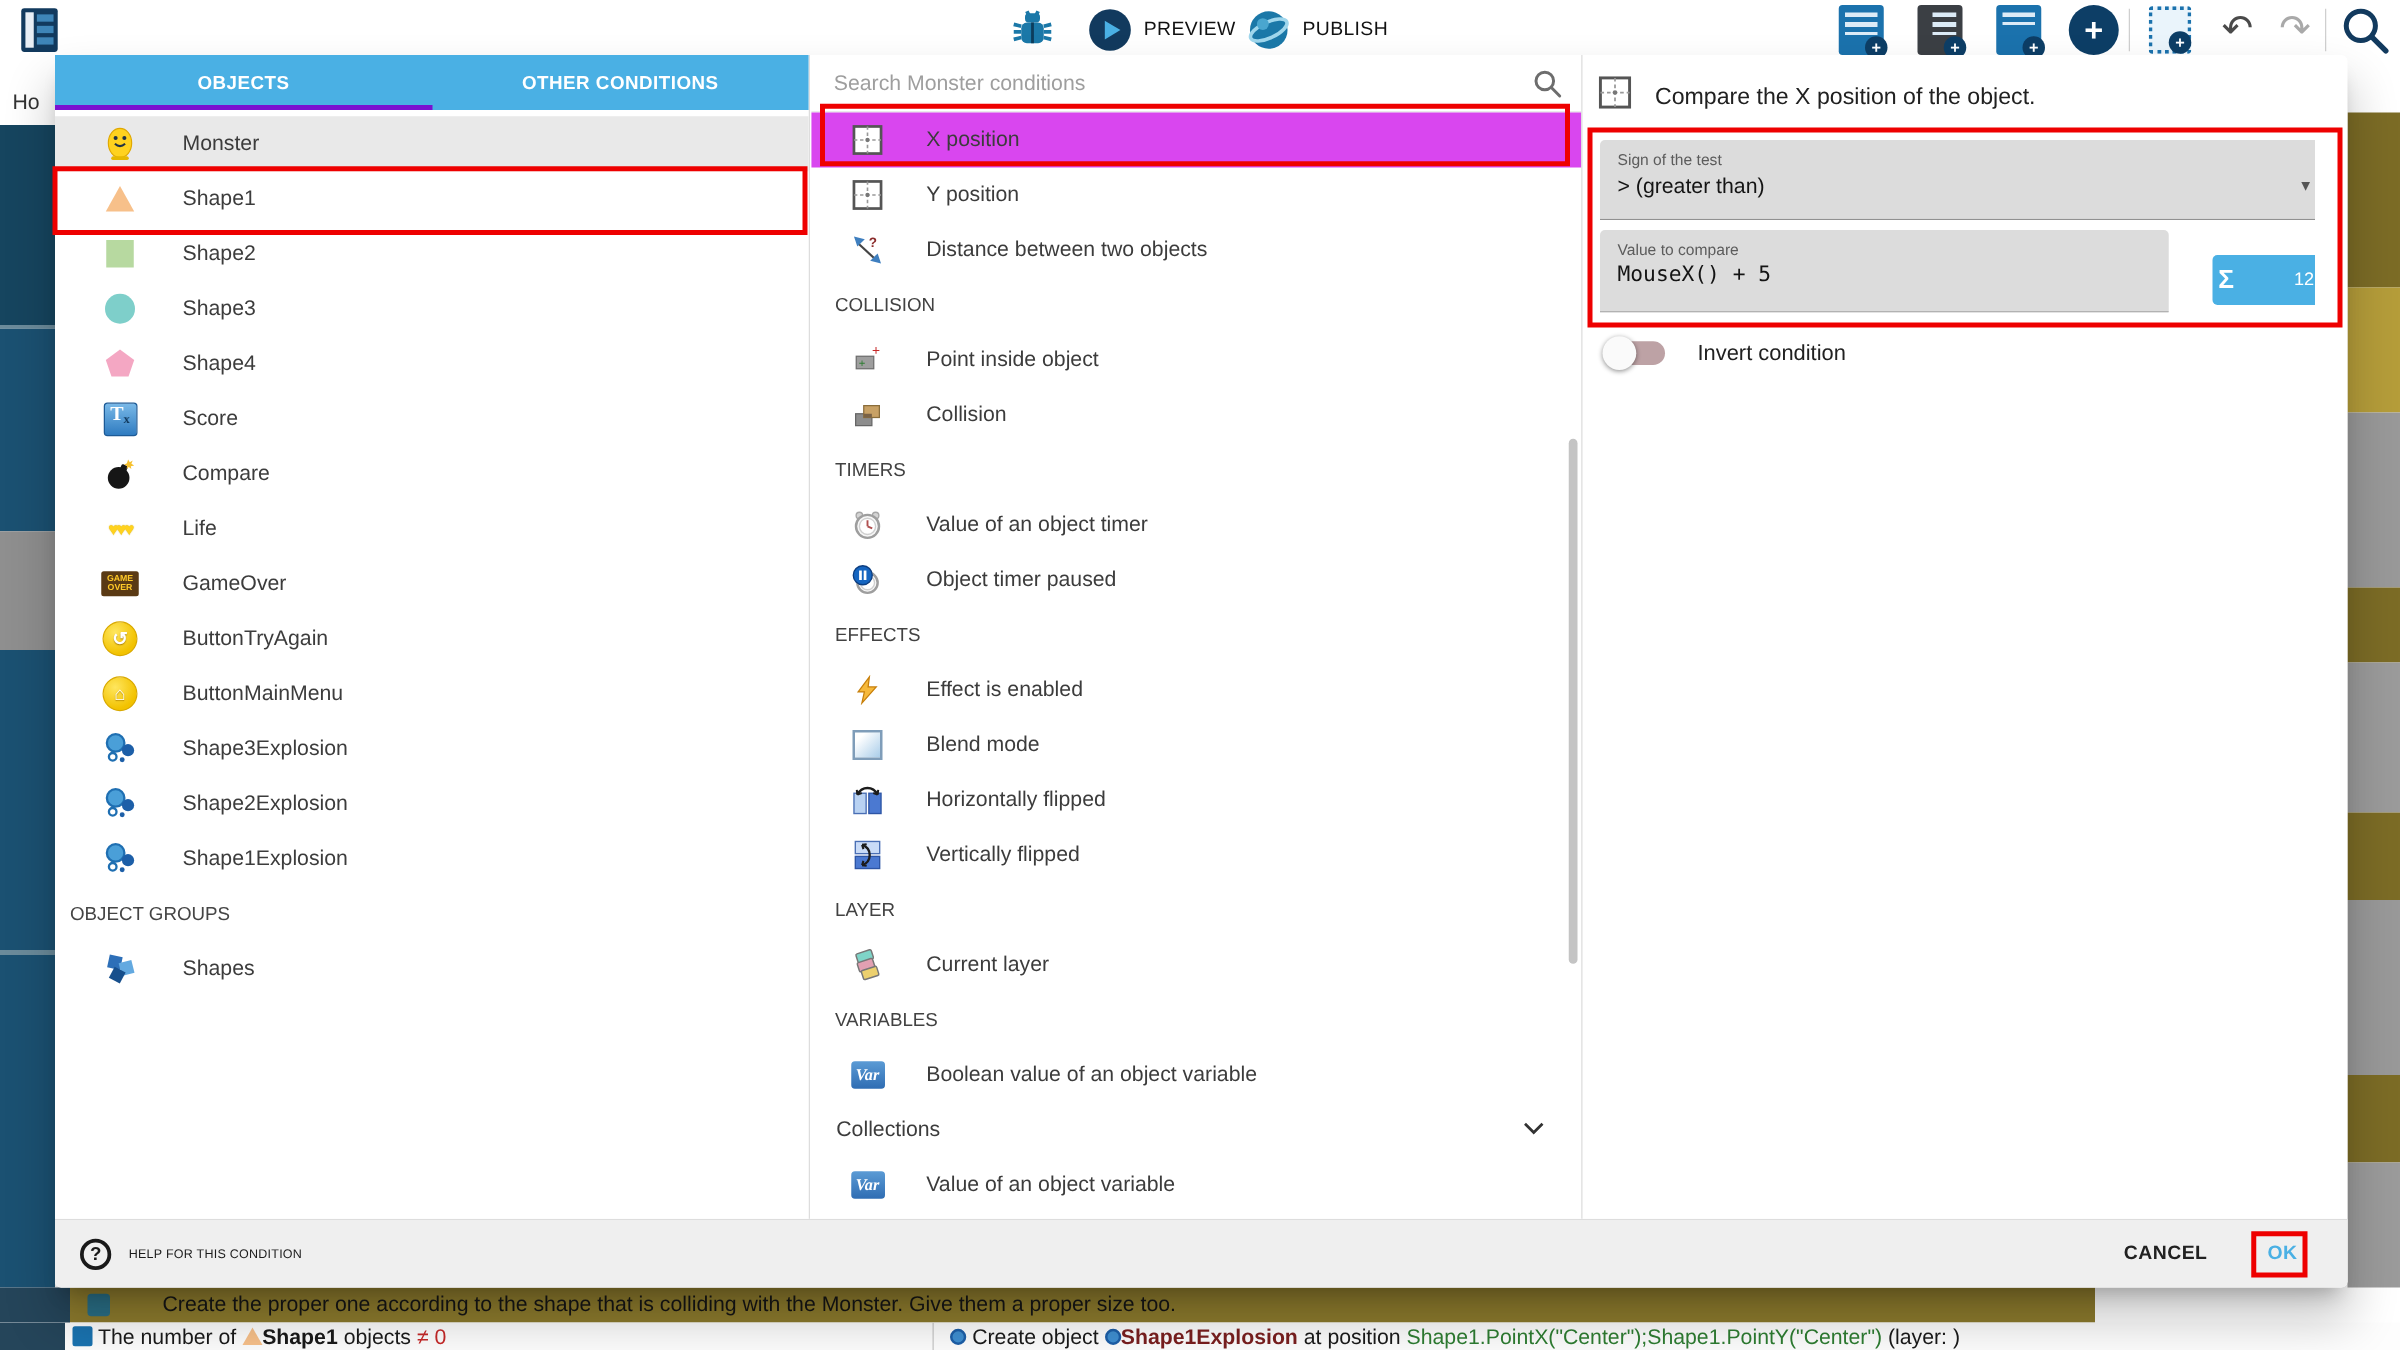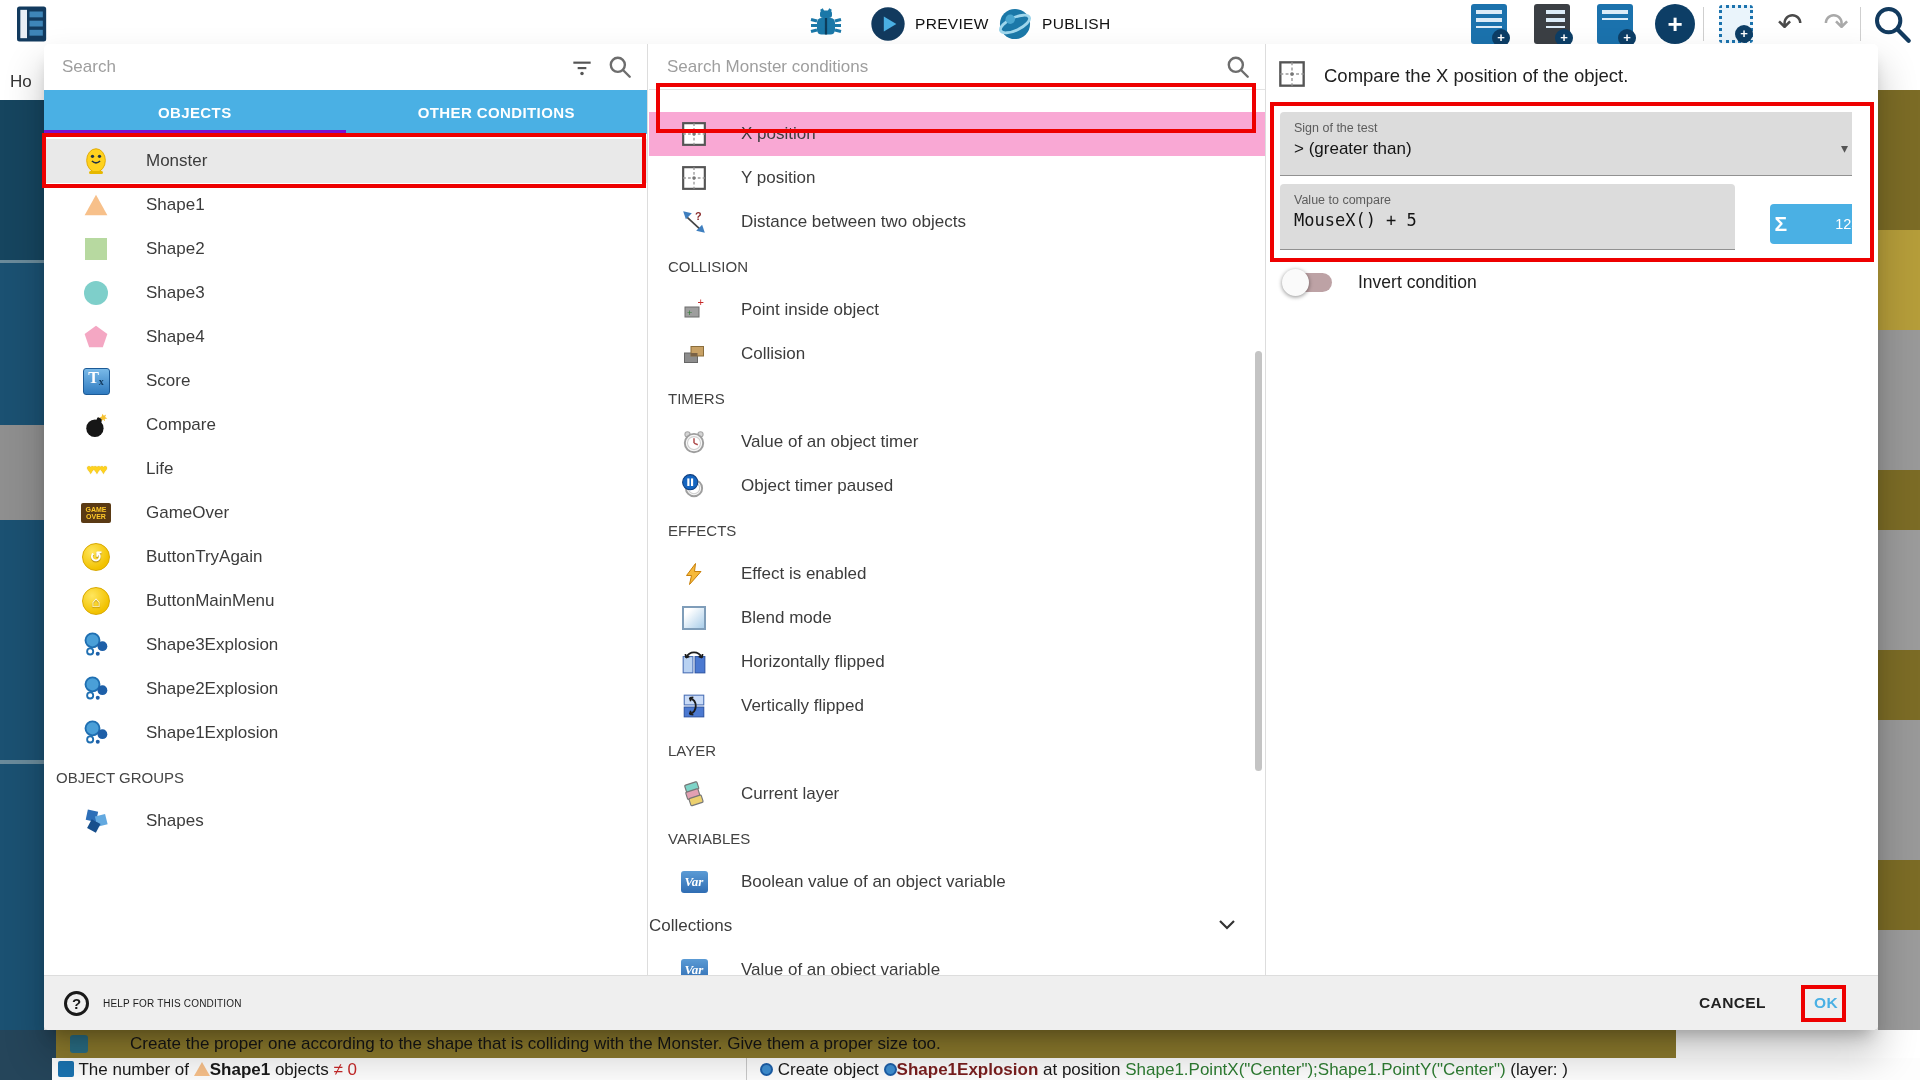--- a/index.html
+++ b/index.html
@@ -61,25 +61,25 @@
   #tab-indicator { position:absolute; left:0; bottom:0; width:50%; height:4px; background:#7a11d0; }
 
   #objlist { padding-top:5px; }
   .orow { height:44px; display:flex; align-items:center; }
   .orow.sel { background:#e9e9e9; }
   .oicon { width:30px; height:30px; margin-left:37px; flex:none; display:flex; align-items:center; justify-content:center; }
   .olabel { margin-left:35px; font-size:17px; color:#3c3c3c; white-space:nowrap; }
   .ghead { height:44px; display:flex; align-items:center; padding-left:12px; font-size:15px; color:#454545; }
 
   .crow { height:44px; display:flex; align-items:center; position:relative; }
-  .crow.sel { background:#f9a8d4;margin-top:22px; }
+  .crow.sel { background:#d946ef; }
   .cicon2 { width:30px; height:30px; margin-left:30px; flex:none; display:flex; align-items:center; justify-content:center; }
   .clabel { margin-left:32px; font-size:17px; color:#3c3c3c; white-space:nowrap; }
   .chead { height:44px; display:flex; align-items:center; padding-left:19px; font-size:15px; color:#424242; }
-  .collrow { height:44px; display:flex; align-items:center; font-size:17px; color:#3c3c3c; }
+  .collrow { height:44px; display:flex; align-items:center; padding-left:20px; font-size:17px; color:#3c3c3c; }
   .chev { margin-left:auto; margin-right:26px; }
   #midsearch { border-bottom:1px solid #e3e3e3; }
   #scrollthumb { position:absolute; right:3px; top:307px; width:7px; height:420px; background:#c4c4c4; border-radius:4px; }
 
   
   #rtitle { position:absolute; left:11px; top:16px; display:flex; align-items:center; }
   #rtitle .t { margin-left:18px; font-size:18.5px; color:#212121; }
   .ffield { position:absolute; background:#dcdcdc; border-radius:4px 4px 0 0; border-bottom:1px solid #919191; padding:9px 14px 4px; }
   .flabel { font-size:12.5px; color:#5c5c5c; }
   .fvalue { font-size:17px; color:#141414; margin-top:4px; }
@@ -247,36 +247,20 @@
   <span id="row2-div"></span>
   <span class="txt" style="left:760px;">
     <span class="mini-dot"></span>
     <span>Create object </span><span class="mini-dot"></span><span class="maroon">Shape1Explosion</span><span> at position </span><span class="green">Shape1.PointX("Center");Shape1.PointY("Center")</span><span> (layer: )</span>
   </span>
 </div>
 
 <div id="dialog">
 
   <div id="col-left" class="col">
-    <div class="searchrow">
-      <input type="text" placeholder="Search" style="">
-      <span class="sicon">
-        <svg viewBox="0 0 24 24">
-            <line x1="4" y1="8" x2="20" y2="8" stroke="#555" stroke-width="2"></line>
-            <line x1="8" y1="13" x2="16" y2="13" stroke="#555" stroke-width="2"></line>
-            <circle cx="12" cy="18" r="1.6" fill="#555"></circle>
-          </svg>
-      </span>
-      <span class="sicon">
-        <svg viewBox="0 0 24 24">
-            <circle cx="10" cy="10" r="6.5" fill="none" stroke="#6d6d6d" stroke-width="2.2"></circle>
-            <line x1="15" y1="15" x2="21" y2="21" stroke="#6d6d6d" stroke-width="2.2" stroke-linecap="round"></line>
-          </svg>
-      </span>
-    </div>
     <div id="tabs">
       <div class="tab">OBJECTS</div>
       <div class="tab">OTHER CONDITIONS</div>
       <div id="tab-indicator"></div>
     </div>
     <div id="objlist">
 
       <div class="orow sel">
         <span class="oicon">
           <svg viewBox="0 0 24 24" width="28" height="28">

